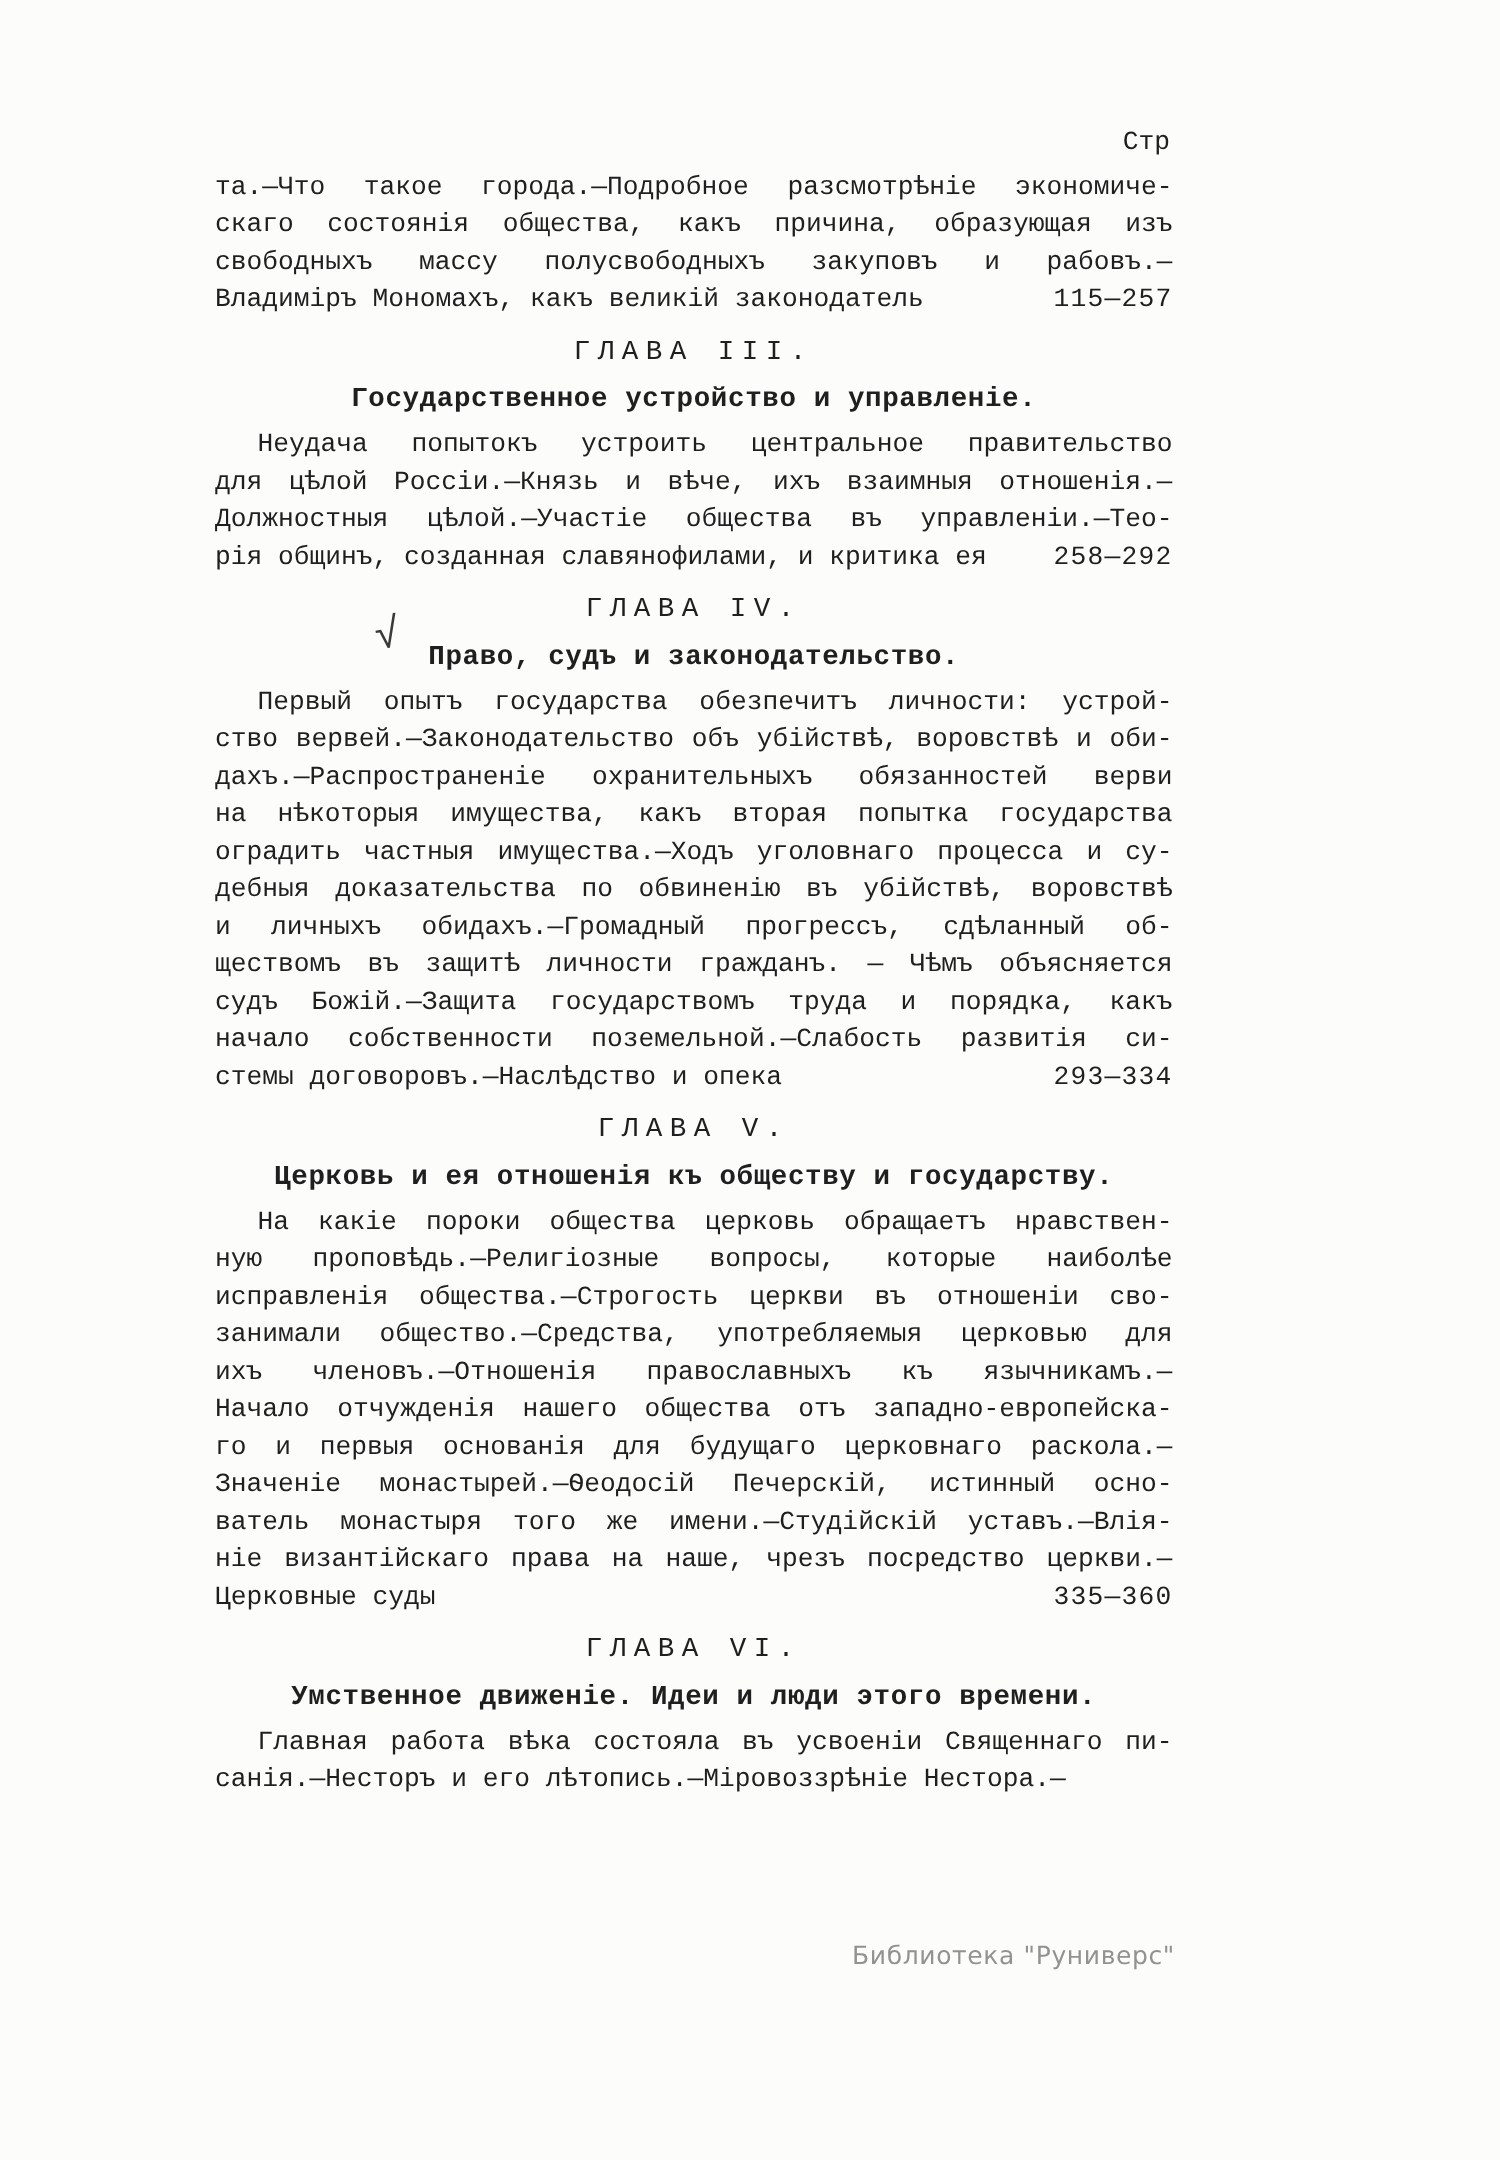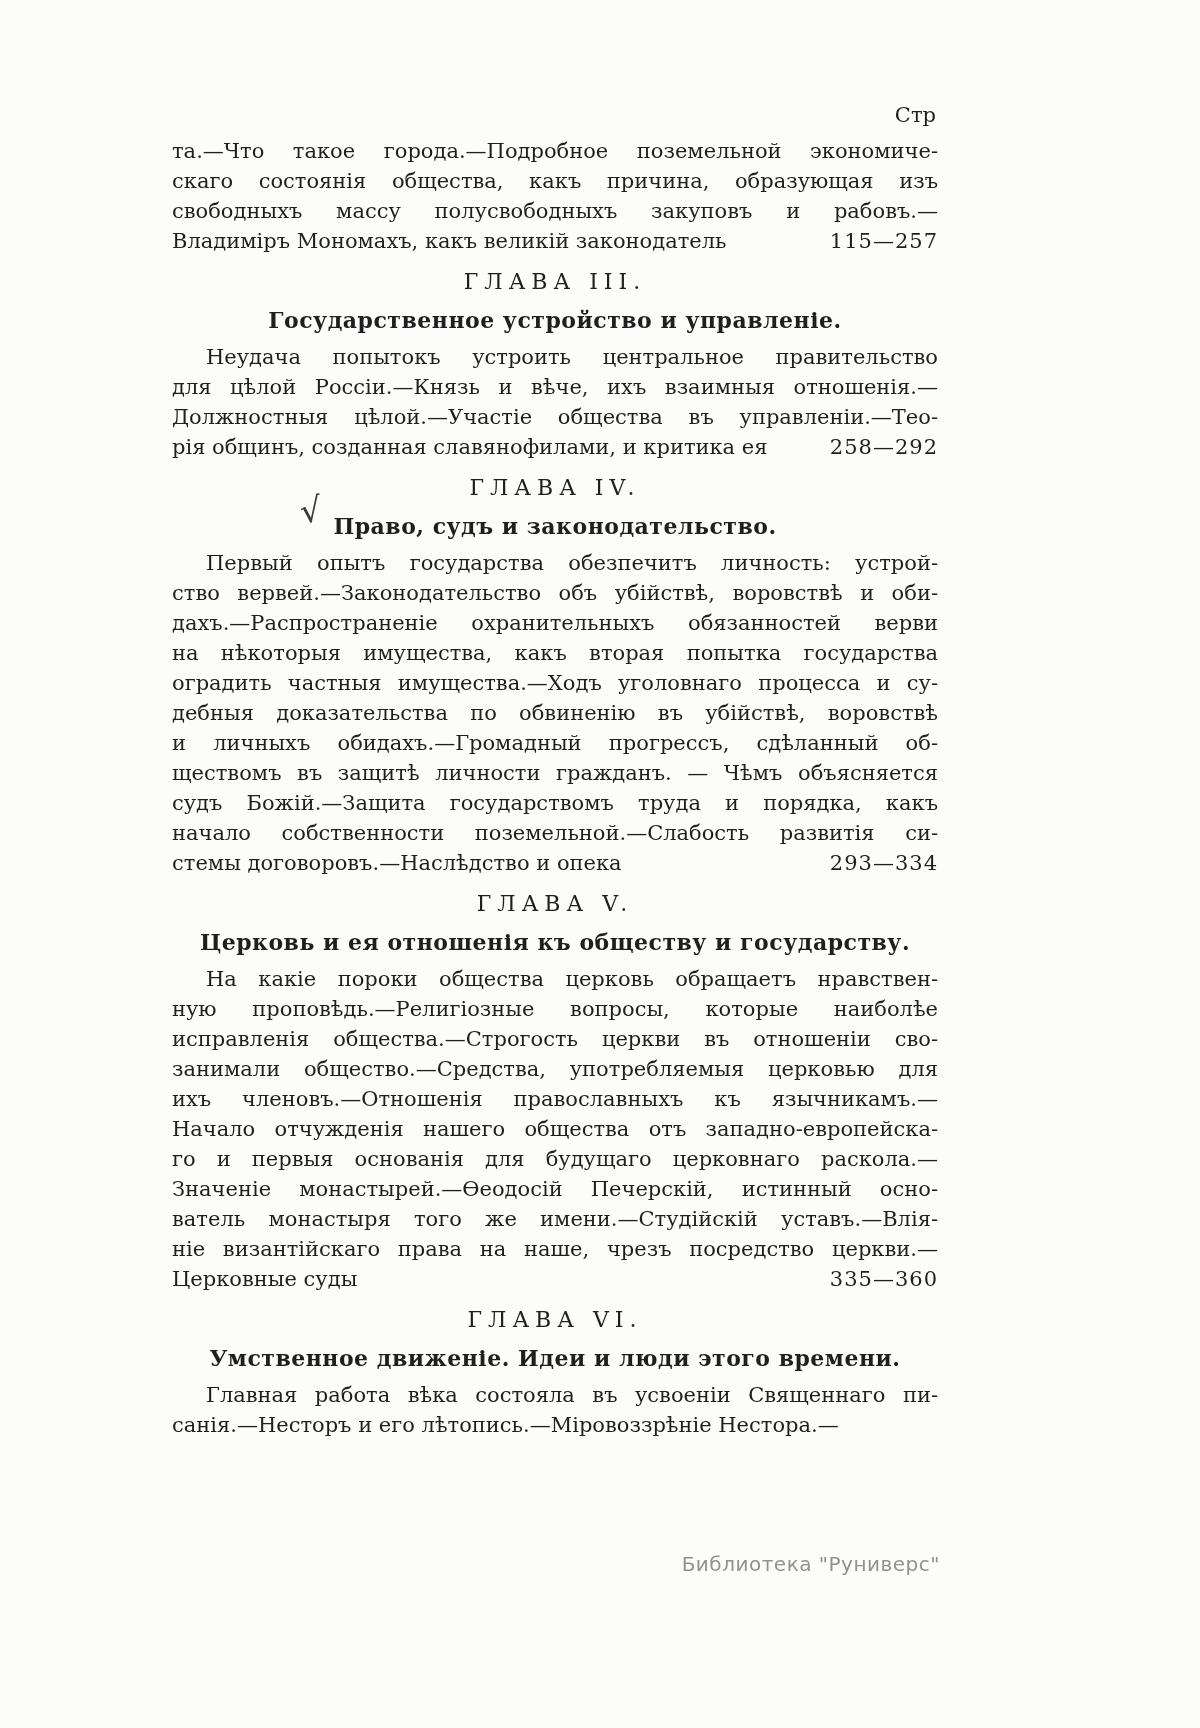--- a/index.html
+++ b/index.html
@@ -9,20 +9,21 @@
     position: relative;
     background: #fcfcfa;
     font-family: "DejaVu Serif", "Liberation Serif", serif;
     color: #1f1f1f;
     overflow: hidden;
   }
   .page-column {
     position: absolute;
     left: 172px; top: 102px;
     width: 766px;
+    font-family: Liberation Mono, monospace;
   }
   .header-label {
     text-align: right;
     font-size: 21px;
     line-height: 26px;
     margin-bottom: 8px;
     padding-right: 2px;
   }
   .entry { position: relative; margin-bottom: 12px; }
   .lines { width: 100%; }
@@ -79,21 +80,21 @@
 </style>
 </head>
 <body>
 
 <div class="page-column">
 
   <div class="header-label">Стр</div>
 
   <section class="entry">
     <div class="lines">
-        <div class="line">та.—Что такое города.—Подробное поземельной экономиче-</div>
+        <div class="line">та.—Что такое города.—Подробное разсмотрѣніе экономиче-</div>
         <div class="line">скаго состоянія общества, какъ причина, образующая изъ</div>
         <div class="line">свободныхъ массу полусвободныхъ закуповъ и рабовъ.—</div>
         <div class="line last">Владиміръ Мономахъ, какъ великій законодатель</div>
       </div>
     <span class="pages">115—257</span>
   </section>
 
   <section class="entry indent">
     <h2 class="chapter">ГЛАВА III.</h2>
     <h3 class="title">Государственное устройство и управленіе.</h3>
@@ -106,21 +107,21 @@
     <span class="pages">258—292</span>
   </section>
 
   <section class="entry indent">
     <h2 class="chapter">ГЛАВА IV.</h2>
     <h3 class="title">
       <span class="annotation">√</span>
       <span>Право, судъ и законодательство.</span>
     </h3>
     <div class="lines">
-        <div class="line">Первый опытъ государства обезпечитъ личность: устрой-</div>
+        <div class="line">Первый опытъ государства обезпечитъ личности: устрой-</div>
         <div class="line">ство вервей.—Законодательство объ убійствѣ, воровствѣ и оби-</div>
         <div class="line">дахъ.—Распространеніе охранительныхъ обязанностей верви</div>
         <div class="line">на нѣкоторыя имущества, какъ вторая попытка государства</div>
         <div class="line">оградить частныя имущества.—Ходъ уголовнаго процесса и су-</div>
         <div class="line">дебныя доказательства по обвиненію въ убійствѣ, воровствѣ</div>
         <div class="line">и личныхъ обидахъ.—Громадный прогрессъ, сдѣланный об-</div>
         <div class="line">ществомъ въ защитѣ личности гражданъ. — Чѣмъ объясняется</div>
         <div class="line">судъ Божій.—Защита государствомъ труда и порядка, какъ</div>
         <div class="line">начало собственности поземельной.—Слабость развитія си-</div>
         <div class="line last">стемы договоровъ.—Наслѣдство и опека</div>

